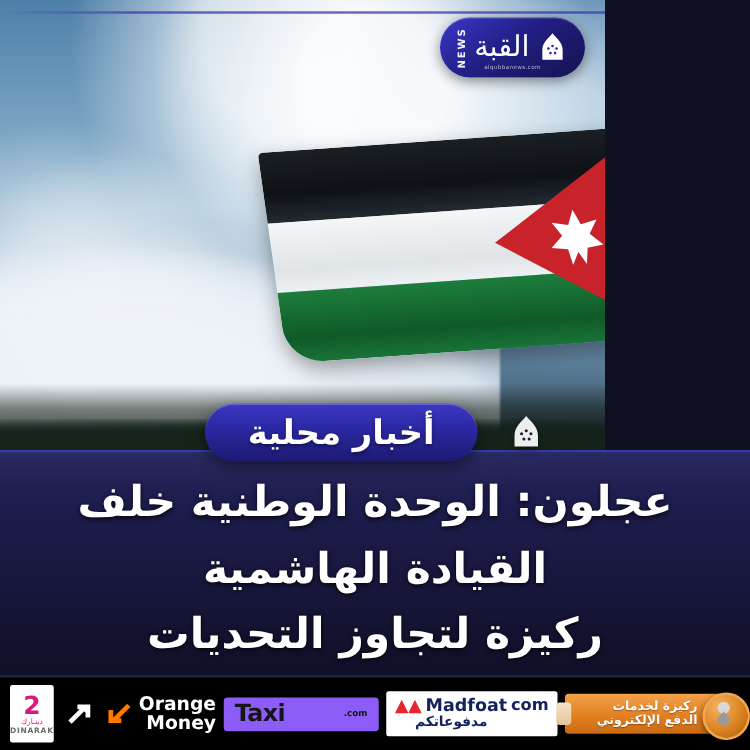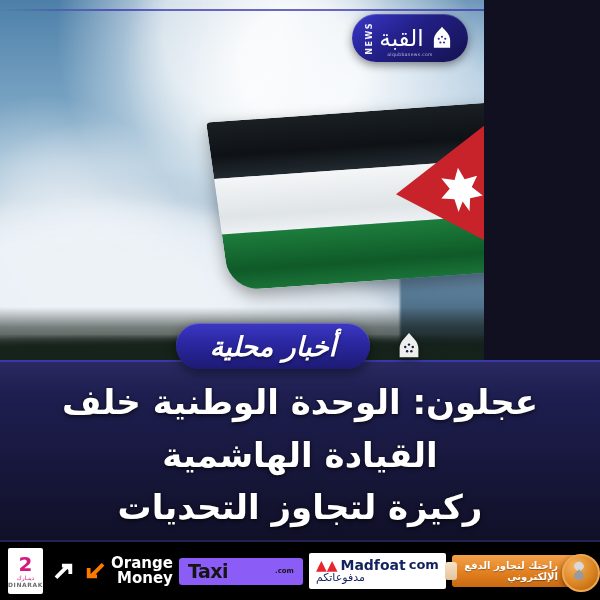--- a/index.html
+++ b/index.html
@@ -69,21 +69,21 @@
   .wm-top{position:absolute;left:152px;top:0px;width:220px;height:10px;color:#d9dde6;
     font-size:7px;opacity:.32;letter-spacing:.5px;overflow:hidden;white-space:nowrap;}
   .wm-line{position:absolute;left:0;top:9px;width:600px;height:2px;
     background:linear-gradient(90deg,rgba(60,56,190,0) 0%,#3b37b0 18%,#3b37b0 82%,rgba(60,56,190,0) 100%);opacity:.75;}
 
   
   .headline{position:absolute;left:0;top:360px;width:600px;height:180px;
     background:linear-gradient(180deg,#2a2a62 0%,#1e1e50 18%,#191942 48%,#141433 75%,#101028 100%);
     border-top:2px solid #3a37a8;}
   .badgerow{position:absolute;left:0;top:-42px;width:600px;height:52px;
-    display:flex;align-items:center;justify-content:center;gap:24px;font-style:italic;}
+    display:flex;align-items:center;justify-content:center;gap:24px;}
   .badge{height:46px;padding:0 34px;border-radius:23px;
     background:linear-gradient(180deg,#3c38c4 0%,#2a27a0 45%,#1d1a74 100%);
     box-shadow:0 4px 12px rgba(0,0,0,.45), inset 0 1px 0 rgba(255,255,255,.22);
     display:flex;align-items:center;justify-content:center;}
   .badge span{color:#fff;font-size:27px;font-weight:700;line-height:1;
     text-shadow:0 2px 3px rgba(0,0,0,.4);direction:rtl;}
   .domewm{color:#fff;opacity:.92;filter:drop-shadow(0 2px 3px rgba(0,0,0,.5));}
   .htext{position:absolute;left:0;top:14px;width:600px;text-align:center;direction:rtl;
     color:#fff;font-size:34px;font-weight:700;line-height:1.55;padding:0 14px;
     box-sizing:border-box;text-shadow:0 2px 4px rgba(0,0,0,.55), 0 0 2px rgba(0,0,0,.6);}
@@ -101,21 +101,21 @@
   .om-arrows{display:flex;align-items:center;gap:1px;}
   .om-txt{color:#fff;font-size:15px;font-weight:700;line-height:1.02;text-align:right;}
   .sp-taxi{background:#8b5cf6;border-radius:3px;padding:4px 9px;}
   .taxi-t{color:#151515;font-size:19px;font-weight:700;letter-spacing:-.5px;line-height:1;}
   .taxi-com{color:#151515;font-size:7px;font-weight:700;vertical-align:super;padding-left:47px;}
   .sp-madfoat{background:#fff;border-radius:2px;padding:4px 7px;flex-direction:column;align-items:flex-start;}
   .md-row{display:flex;align-items:center;gap:3px;}
   .md-mark{color:#e8252c;font-size:14px;font-weight:700;line-height:1;}
   .md-txt{color:#13235e;font-size:14px;font-weight:700;line-height:1;}
   .md-com{color:#13235e;font-size:13px;font-weight:700;}
-  .md-ar{color:#13235e;font-size:11px;font-weight:400;line-height:1.1;direction:rtl;}
+  .md-ar{color:#13235e;font-size:11px;font-weight:700;line-height:1.1;direction:rtl;margin-left:16px;}
   .sp-pay{position:relative;background:linear-gradient(180deg,#f3a24a,#e07d1e 60%,#c96a12);
     border-radius:3px 16px 16px 3px;padding:5px 34px 5px 12px;min-width:128px;box-sizing:border-box;}
   .pay-txt{color:#fff;font-size:10px;font-weight:700;direction:rtl;text-align:right;width:100%;
     text-shadow:0 1px 1px rgba(0,0,0,.35);}
   .pay-orb{position:absolute;right:-8px;top:50%;width:34px;height:34px;margin-top:-17px;border-radius:50%;
     background:radial-gradient(circle at 32% 28%,#f6b25f,#d8821f 58%,#a85c0d);
     border:2px solid #f0a750;box-shadow:0 2px 6px rgba(0,0,0,.5);}
   .pay-orb svg{position:absolute;left:4px;top:4px;}
   .pay-tab{position:absolute;left:-7px;top:50%;width:12px;height:18px;margin-top:-9px;
     background:linear-gradient(180deg,#f7e3c8,#e2c49b);border-radius:3px;}
@@ -215,21 +215,21 @@
       <div class="md-row">
         <span class="md-mark">▲▲</span>
         <span class="md-txt">Madfoat</span>
         <span class="md-com">com</span>
       </div>
       <div class="md-ar">مدفوعاتكم</div>
     </div>
 
     <div class="sp sp-pay">
       <div class="pay-tab"></div>
-      <div class="pay-txt">راحتك لتجاوز الدفع الإلكتروني</div>
+      <div class="pay-txt">ركيزة لخدمات الدفع الإلكتروني</div>
       <div class="pay-orb">
         <svg width="22" height="22" viewBox="0 0 40 40">
           <path fill="#d9d9d9" d="M20 3c5 0 9 4 9 9 0 6-9 7-9 13 0-6-9-7-9-13 0-5 4-9 9-9z"></path>
           <path fill="#9a9a9a" d="M20 37c-5 0-9-4-9-9 0-6 9-7 9-13 0 6 9 7 9 13 0 5-4 9-9 9z"></path>
         </svg>
       </div>
     </div>
 
   </div>
 </div>

